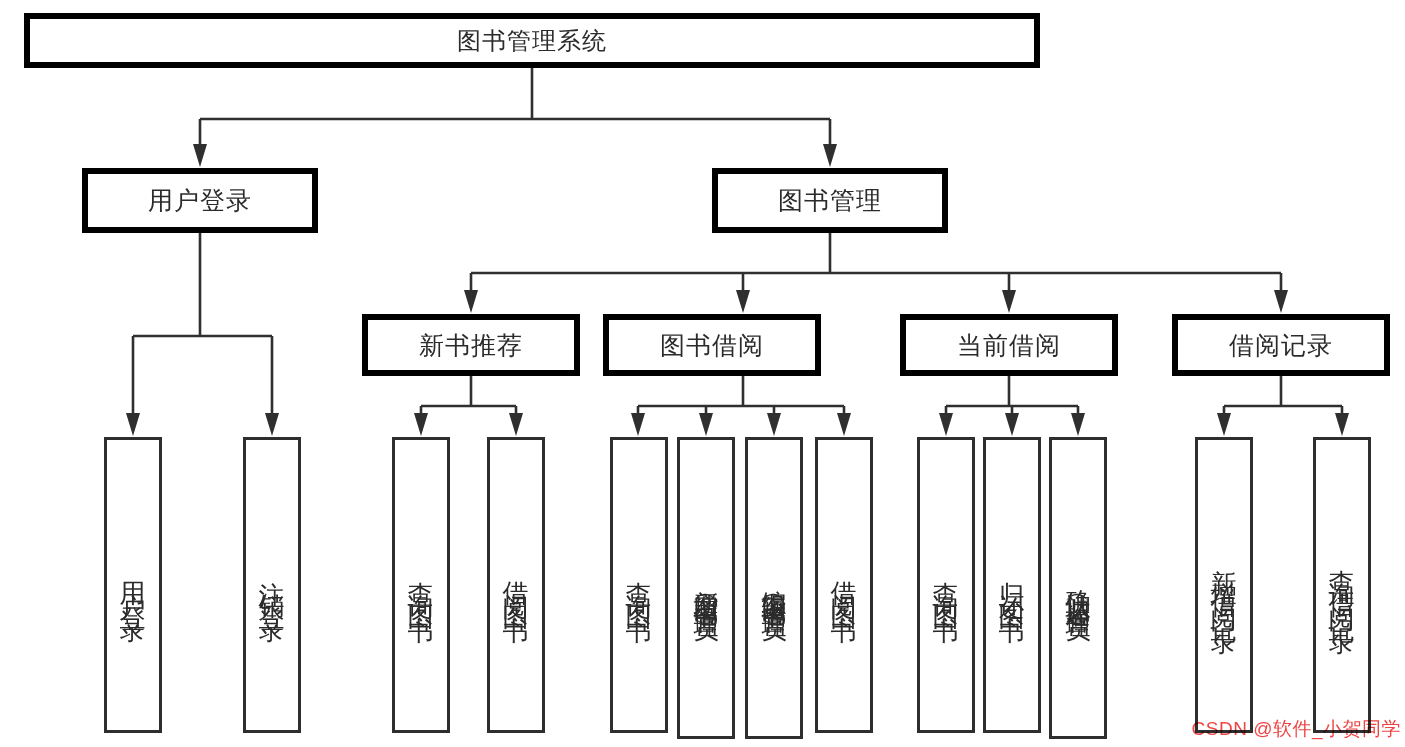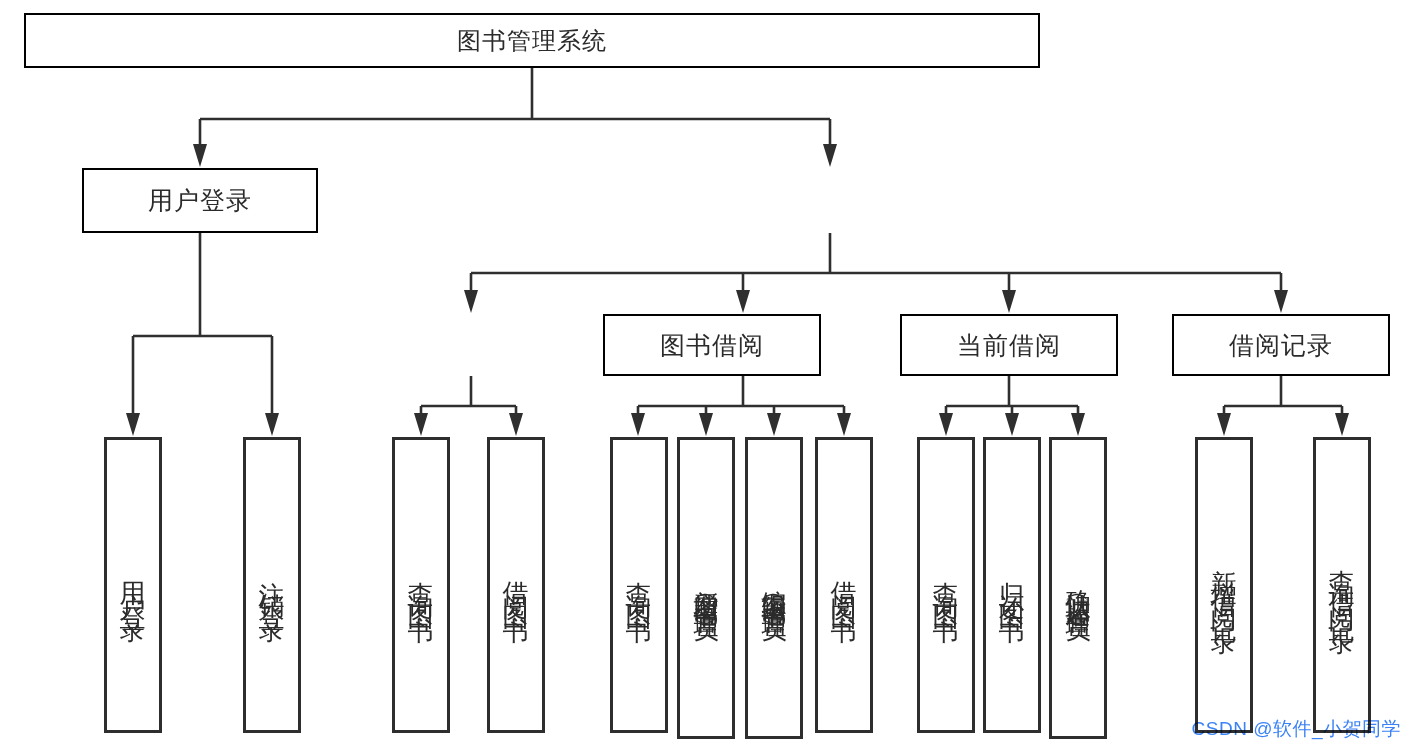--- a/index.html
+++ b/index.html
@@ -8,21 +8,21 @@
     width:1405px;height:747px;
     background:#ffffff;
     font-family:"Liberation Sans", sans-serif;
     overflow:hidden;
   }
   #connectors{position:absolute;left:0;top:0;z-index:1;}
   .box{
     position:absolute;
     box-sizing:border-box;
     background:#ffffff;
-    border:2px solid #000000;
+    border:6px solid #000000;
     display:flex;
     align-items:center;
     justify-content:center;
     color:#2b2b2b;
     z-index:2;
   }
   .hbox{font-size:25px;letter-spacing:1px;}
   .root{left:24px;top:13px;width:1016px;height:55px;font-size:24px;}
   .l2a{left:82px;top:168px;width:236px;height:65px;}
   .l2b{left:712px;top:168px;width:236px;height:65px;}
@@ -96,21 +96,27 @@
     </g>
   </svg>
 
   <div class="box hbox root">
     <span>图书管理系统</span>
   </div>
 
   <div class="box hbox l2a">
     <span>用户登录</span>
   </div>
+  <div class="box hbox l2b">
+    <span>图书管理</span>
+  </div>
 
+  <div class="box hbox l3" style="left:362px">
+    <span>新书推荐</span>
+  </div>
   <div class="box hbox l3" style="left:603px">
     <span>图书借阅</span>
   </div>
   <div class="box hbox l3" style="left:1172px">
     <span>借阅记录</span>
   </div>
   <div class="box hbox l3" style="left:900px">
     <span>当前借阅</span>
   </div>
 
@@ -151,14 +157,14 @@
     <span>确认归还（管理员）</span>
   </div>
 
   <div class="leaf sp6" style="left:1195px">
     <span>新增借阅记录</span>
   </div>
   <div class="leaf sp6" style="left:1313px">
     <span>查询借阅记录</span>
   </div>
 
-  <div id="watermark" style="color: #3b82f6;">CSDN @软件_小贺同学</div>
+  <div id="watermark" style="color: #ef4444;">CSDN @软件_小贺同学</div>
 </div>
 
 </body></html>

